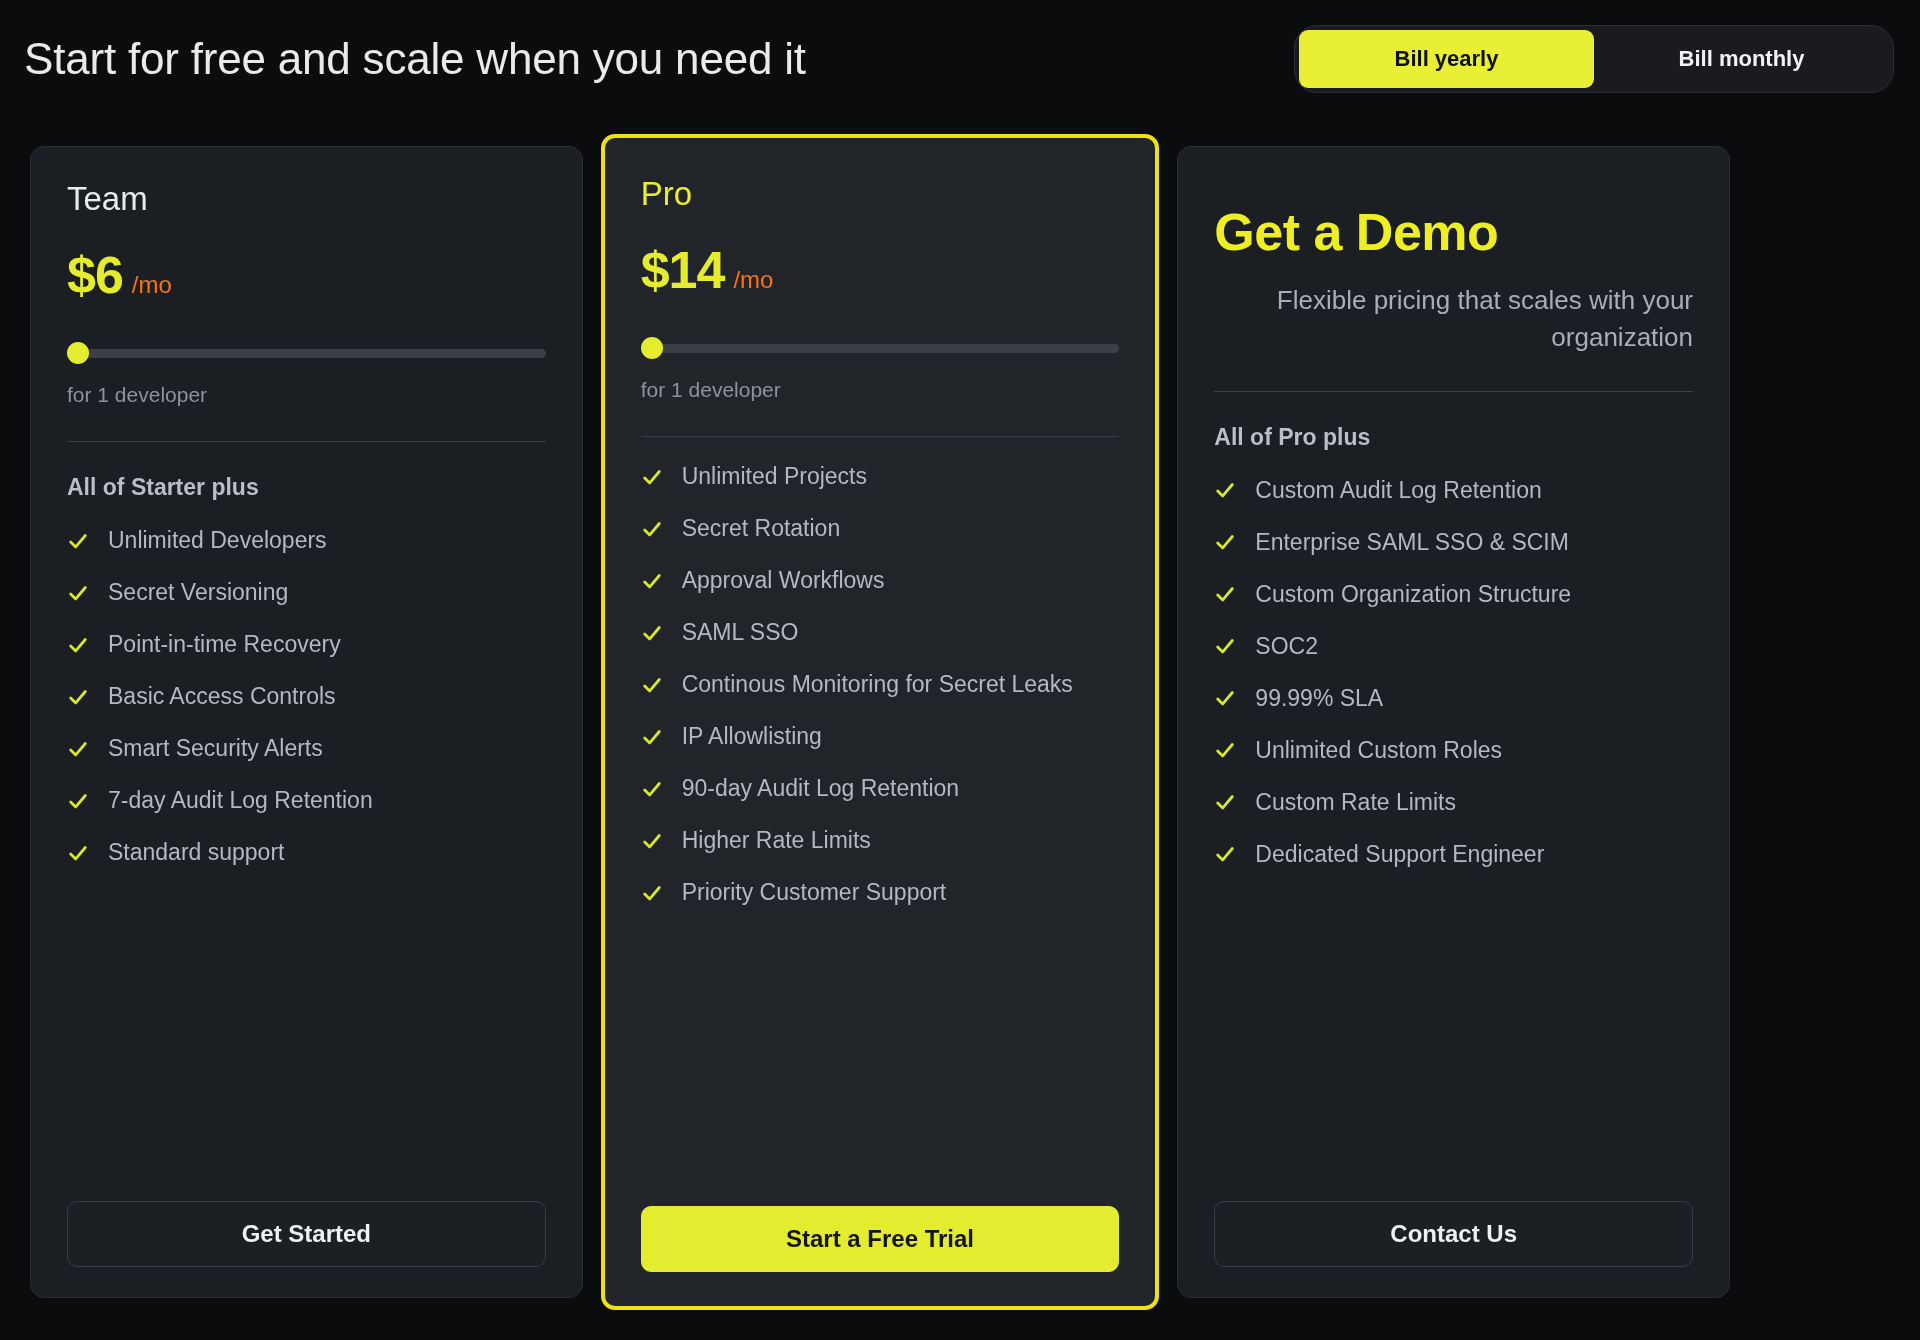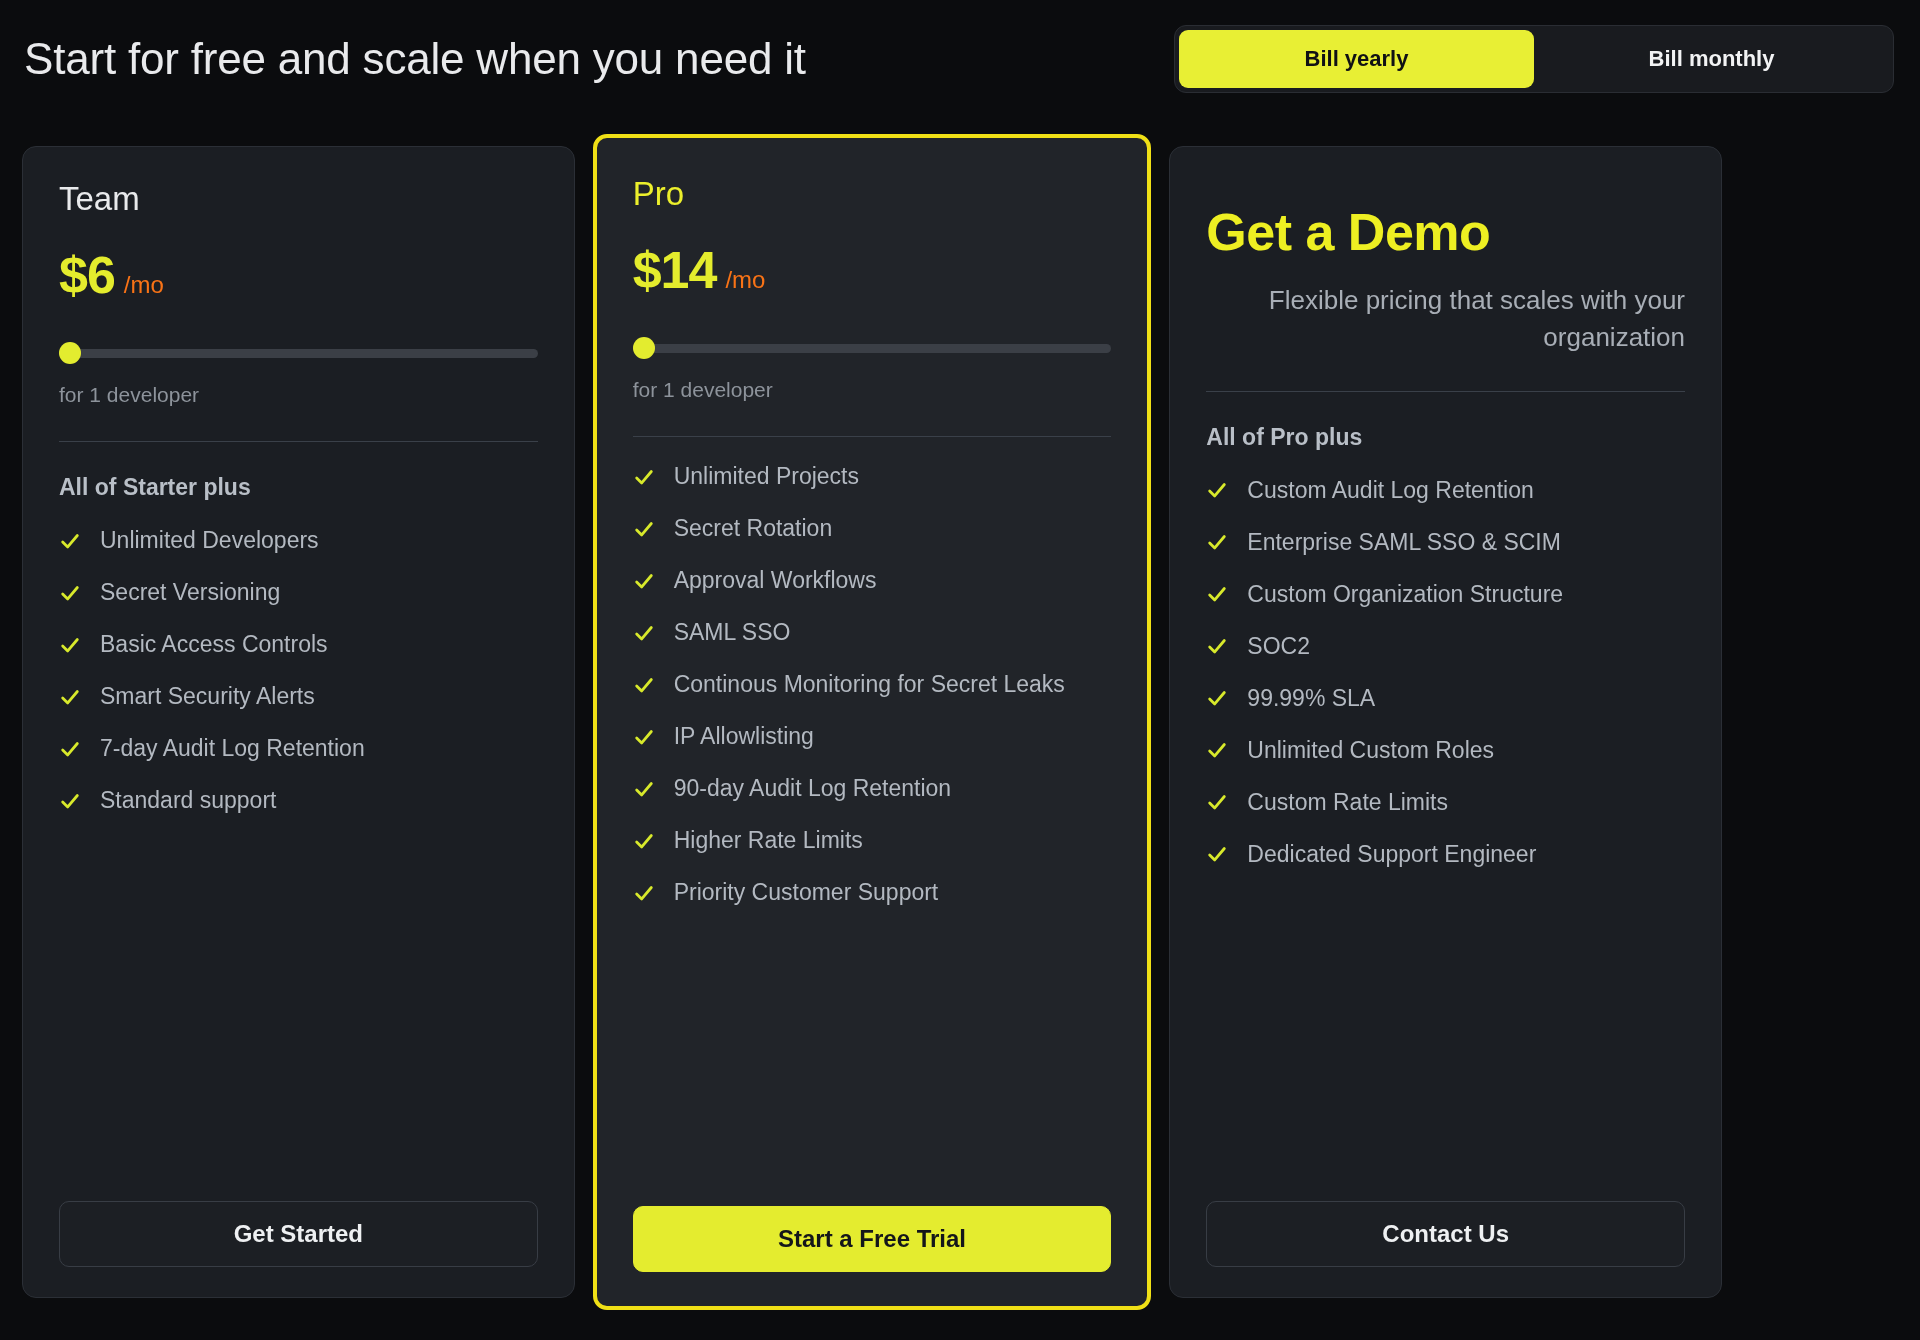--- a/index.html
+++ b/index.html
@@ -37,24 +37,24 @@
     color: #e9eaec;
     letter-spacing: -0.2px;
     white-space: nowrap;
   }
 
   .billing-toggle {
     display: flex;
     align-items: center;
     background: #191b1f;
     border: 1px solid #2a2d33;
-    border-radius: 12px;
+    border-radius: 23px;
     padding: 4px;
     height: 68px;
-    width: 720px;
+    width: 600px;
   }
 
   .toggle-btn {
     flex: 1;
     height: 100%;
     border: none;
     border-radius: 9px;
     font-family: "Liberation Sans", sans-serif;
     font-size: 22px;
     font-weight: bold;
@@ -67,21 +67,21 @@
   }
 
   .toggle-btn.active {
     background: #e8ef34;
     color: #101114;
   }
 
   
   .cards {
     position: absolute;
-    top: 118px; left: 0;
+    top: 118px; left: 8px;
     width: 1744px;
     height: 1222px;
     display: flex;
     align-items: flex-start;
     gap: 18px;
     padding: 28px 22px 16px 22px;
   }
 
   .card {
     flex: 1;
@@ -283,20 +283,26 @@
         <li class="feature">
           <svg class="check" viewBox="0 0 24 24" fill="none" stroke="#d8e92b" stroke-width="3" stroke-linecap="round" stroke-linejoin="round">
               <polyline points="4,13 9.5,18.5 20,6"></polyline>
             </svg>
           <span>Secret Versioning</span>
         </li>
         <li class="feature">
           <svg class="check" viewBox="0 0 24 24" fill="none" stroke="#d8e92b" stroke-width="3" stroke-linecap="round" stroke-linejoin="round">
               <polyline points="4,13 9.5,18.5 20,6"></polyline>
             </svg>
+          <span>Point-in-time Recovery</span>
+        </li>
+        <li class="feature">
+          <svg class="check" viewBox="0 0 24 24" fill="none" stroke="#d8e92b" stroke-width="3" stroke-linecap="round" stroke-linejoin="round">
+              <polyline points="4,13 9.5,18.5 20,6"></polyline>
+            </svg>
           <span>Basic Access Controls</span>
         </li>
         <li class="feature">
           <svg class="check" viewBox="0 0 24 24" fill="none" stroke="#d8e92b" stroke-width="3" stroke-linecap="round" stroke-linejoin="round">
               <polyline points="4,13 9.5,18.5 20,6"></polyline>
             </svg>
           <span>Smart Security Alerts</span>
         </li>
         <li class="feature">
           <svg class="check" viewBox="0 0 24 24" fill="none" stroke="#d8e92b" stroke-width="3" stroke-linecap="round" stroke-linejoin="round">

